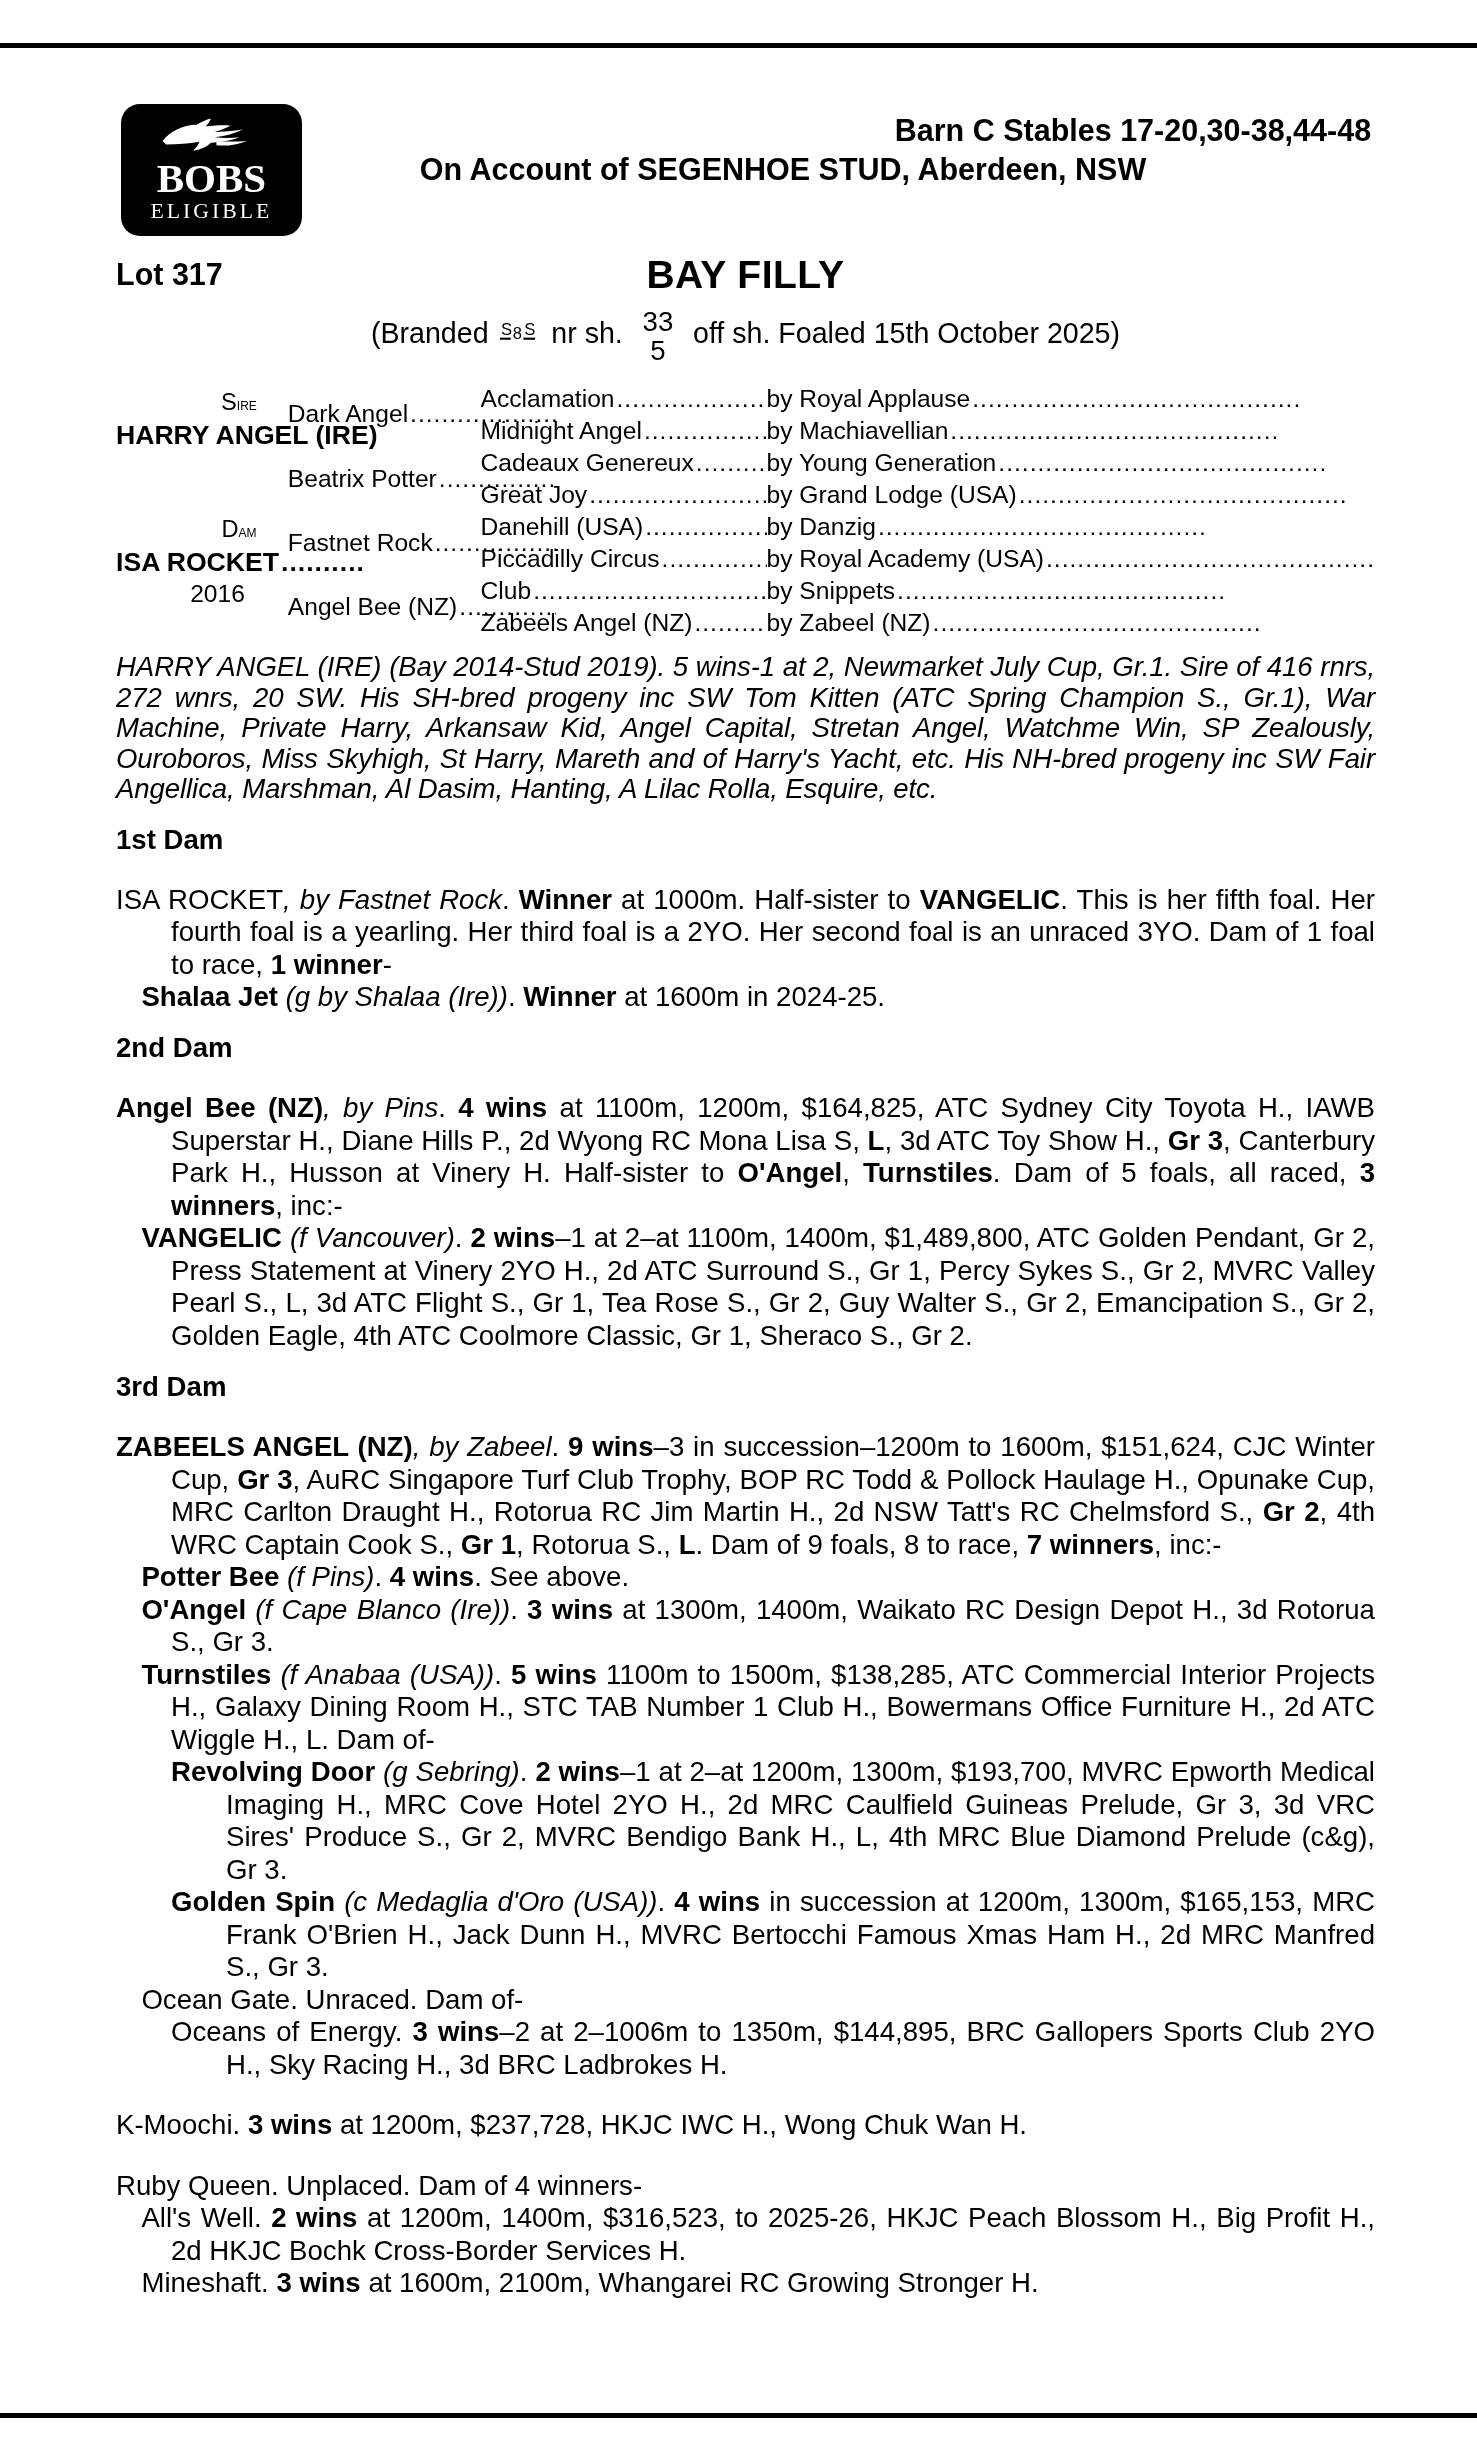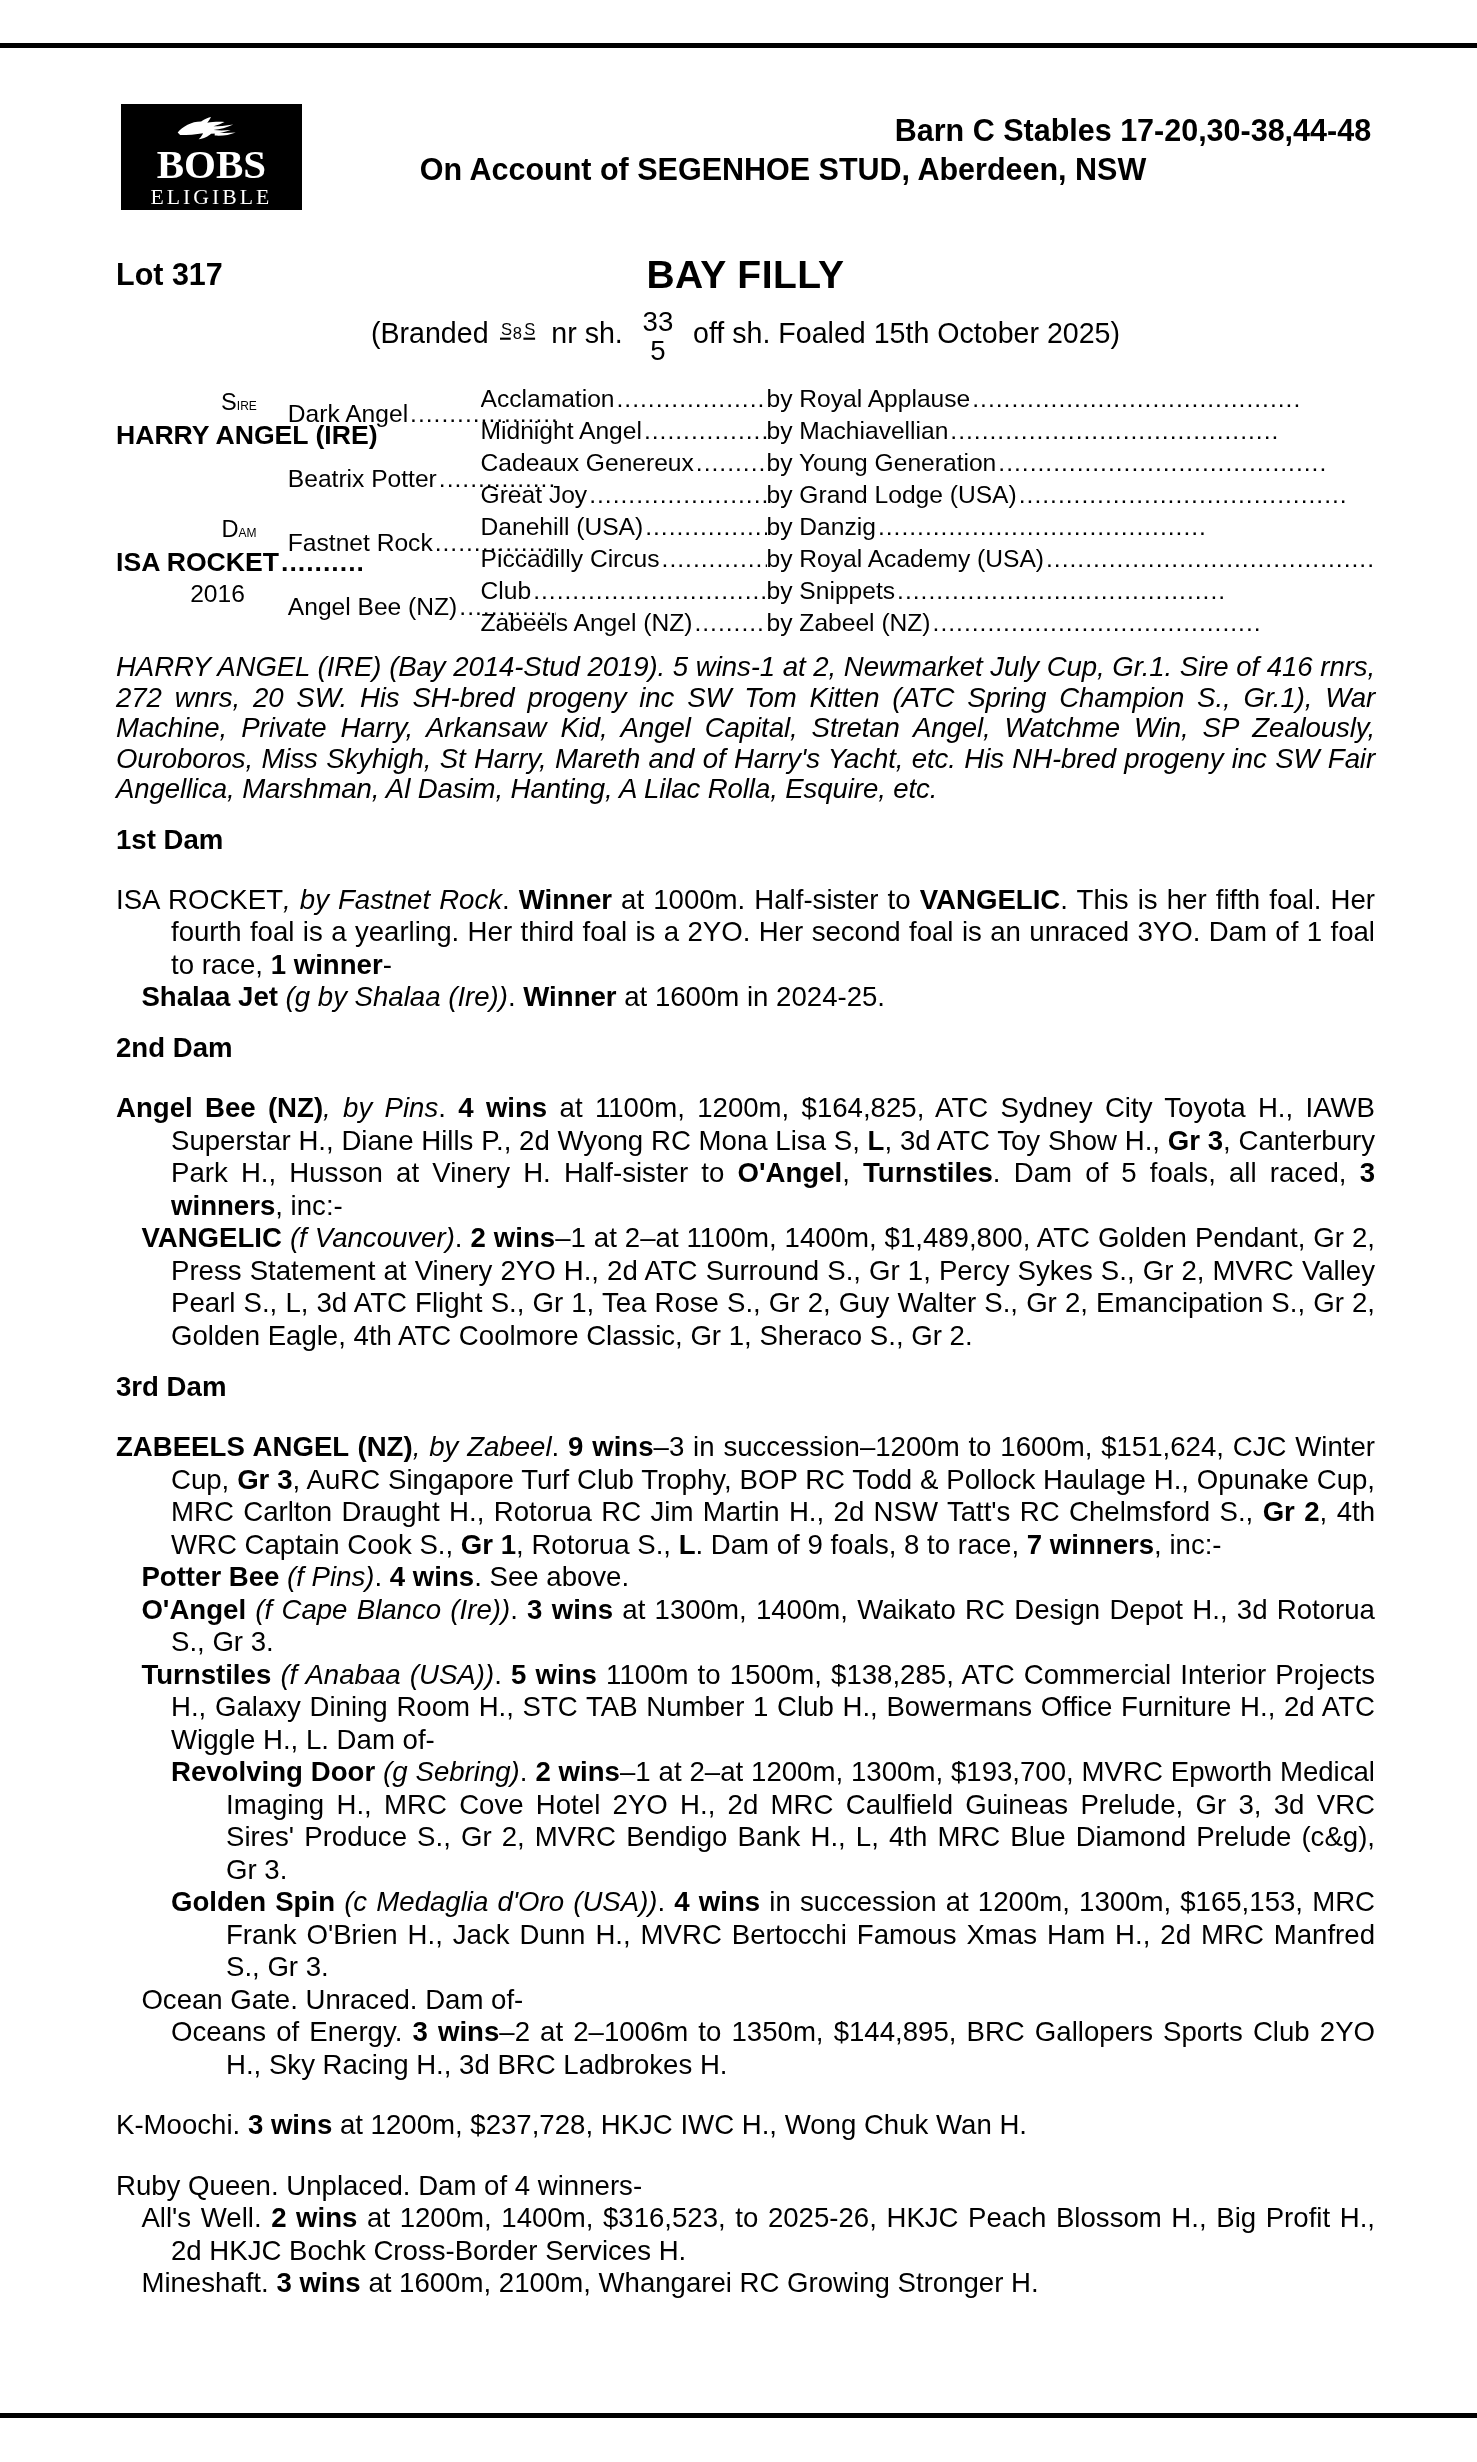--- a/index.html
+++ b/index.html
@@ -41,29 +41,30 @@
   
   .header-row {
     position: relative;
     min-height: 158px;
   }
   .bobs-logo {
     position: absolute;
     left: 4.9px;
     top: 14.8px;
     width: 181px;
-    height: 106px;
+    height: 132px;
     background: #000000;
     color: #ffffff;
     display: flex;
     flex-direction: column;
     align-items: center;
     justify-content: flex-start;
     padding-top: 5.9px;
     box-sizing: border-box;
+    border-radius: 19px;
   }
   .bobs-horse {
     width: 108px;
     height: 43px;
     margin-top: 3.9px;
   }
   .bobs-word {
     font-family: "Liberation Serif", serif;
     font-weight: bold;
     font-size: 41px;

